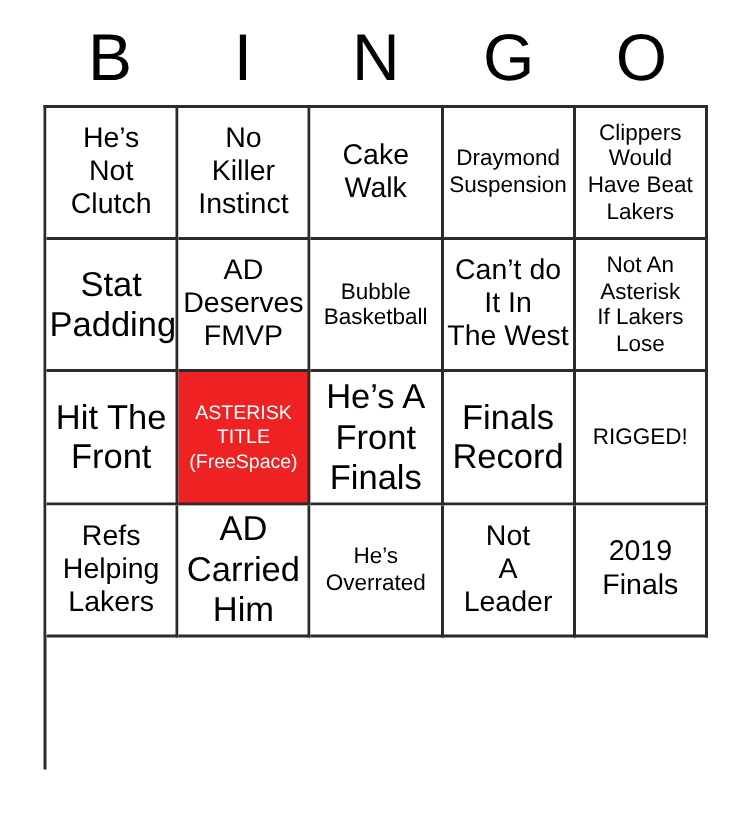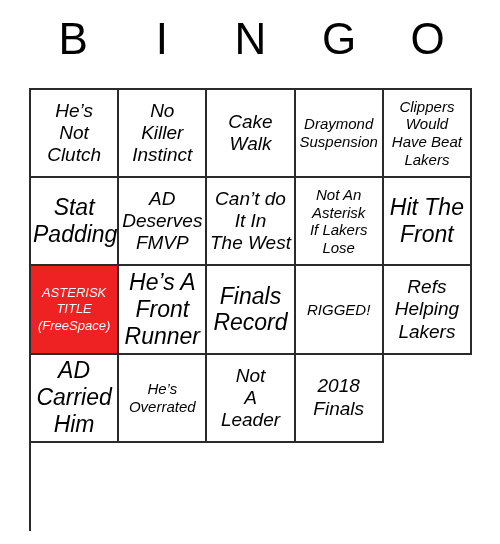--- a/index.html
+++ b/index.html
@@ -41,30 +41,29 @@
     line-height: 1;
     color: #000000;
     font-weight: 400;
     letter-spacing: 0px;
   }
 
   
   .bingo-grid {
     position: absolute;
     left: 29px;
-    top: 88px;
+    top: 70px;
     width: 443px;
     height: 443px;
     box-sizing: border-box;
     border-top: 2px solid #2b2b2b;
     border-left: 2px solid #2b2b2b;
     display: grid;
     grid-template-columns: repeat(5, 1fr);
     grid-template-rows: repeat(5, 1fr);
-    font-style: italic;
   }
 
   .cell {
     box-sizing: border-box;
     border-right: 2px solid #2b2b2b;
     border-bottom: 2px solid #2b2b2b;
     display: flex;
     align-items: center;
     justify-content: center;
     text-align: center;
@@ -138,20 +137,24 @@
     </div>
     <div class="cell sz-lg">
       <span class="cell-text">Stat
 Padding</span>
     </div>
     <div class="cell sz-md">
       <span class="cell-text">AD
 Deserves
 FMVP</span>
     </div>
+    <div class="cell sz-sm">
+      <span class="cell-text">Bubble
+Basketball</span>
+    </div>
     <div class="cell sz-md">
       <span class="cell-text">Can’t do
 It In
 The West</span>
     </div>
 
     <div class="cell sz-sm">
       <span class="cell-text">Not An
 Asterisk
 If Lakers
@@ -162,21 +165,21 @@
 Front</span>
     </div>
     <div class="cell free">
       <span class="cell-text">ASTERISK
 TITLE
 (FreeSpace)</span>
     </div>
     <div class="cell sz-lg">
       <span class="cell-text">He’s A
 Front
-Runner</span>
+Finals</span>
     </div>
 
     <div class="cell sz-lg">
       <span class="cell-text">Finals
 Record</span>
     </div>
     <div class="cell sz-sm">
       <span class="cell-text">RIGGED!</span>
     </div>
     <div class="cell sz-md">
@@ -193,18 +196,18 @@
     <div class="cell sz-sm">
       <span class="cell-text">He’s
 Overrated</span>
     </div>
     <div class="cell sz-md">
       <span class="cell-text">Not
 A
 Leader</span>
     </div>
     <div class="cell sz-xl">
-      <span class="cell-text">2018
+      <span class="cell-text">2019
 Finals</span>
     </div>
 
   </div>
 </div>
 
 </body></html>

